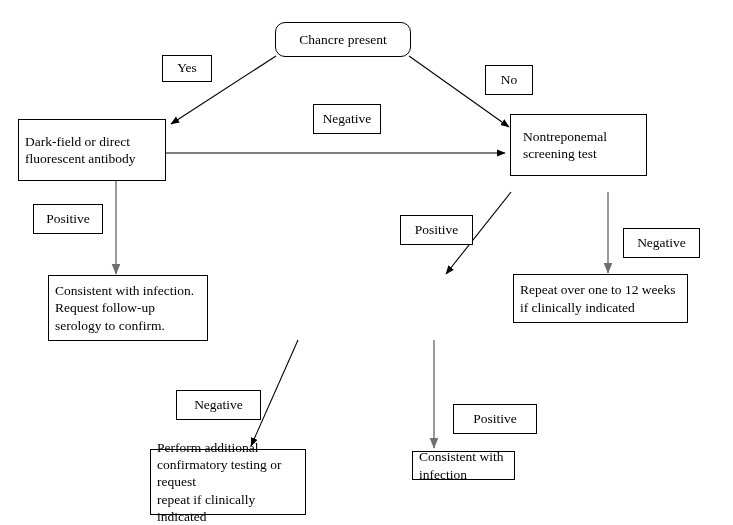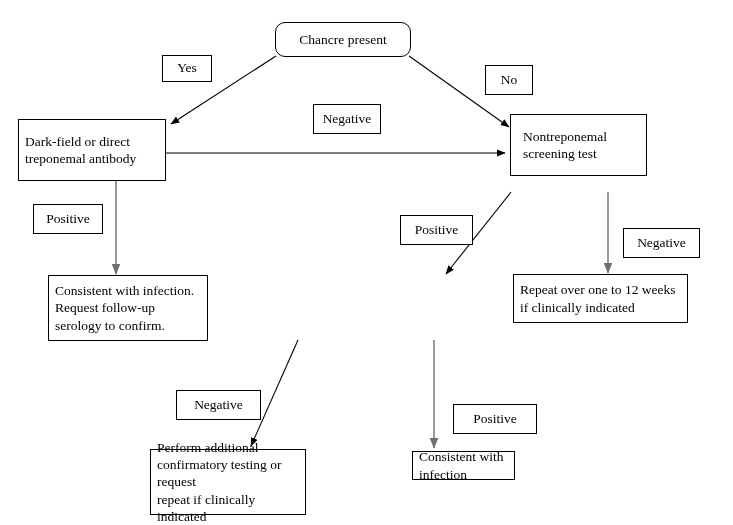--- a/index.html
+++ b/index.html
@@ -86,21 +86,21 @@
 
     <line x1="434" y1="340" x2="434" y2="448" stroke="#6f6f6f" stroke-width="1.4" marker-end="url(#arrowGray)"></line>
   </svg>
 
   <div class="node center fs14" style="left:275px; top:22px; width:136px; height:35px;border-radius:10px;">
     <span class="txt">Chancre present</span>
   </div>
 
   <div class="node fs14" style="left:18px; top:119px; width:148px; height:62px;">
     <span class="txt">Dark-field or direct
-treponemal antibody</span>
+fluorescent antibody</span>
   </div>
 
   <div class="node fs14" style="left:510px; top:114px; width:137px; height:62px; padding-left:12px;">
     <span class="txt">Nontreponemal
 screening test</span>
   </div>
 
   <div class="node fs14" style="left:48px; top:275px; width:160px; height:66px;">
     <span class="txt">Consistent with infection.
 Request follow-up

